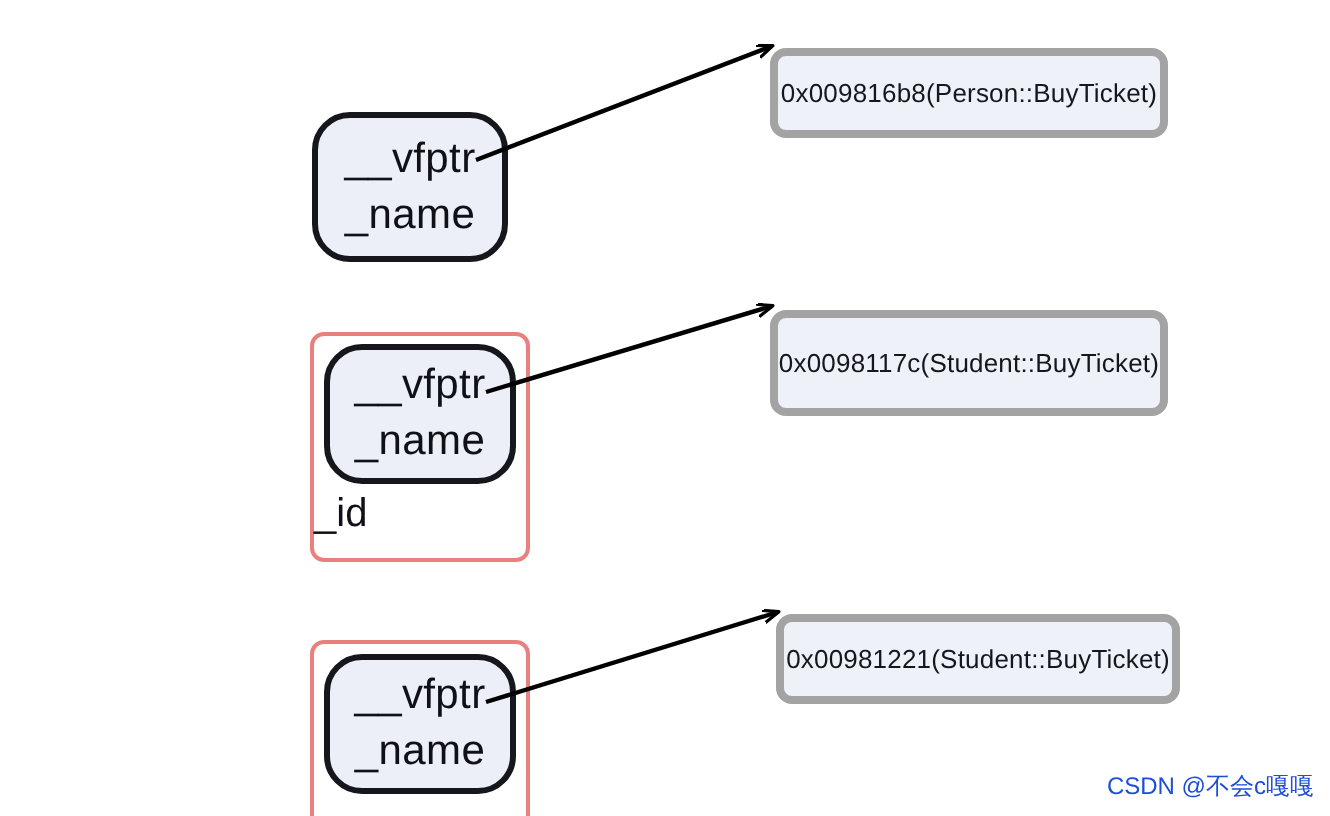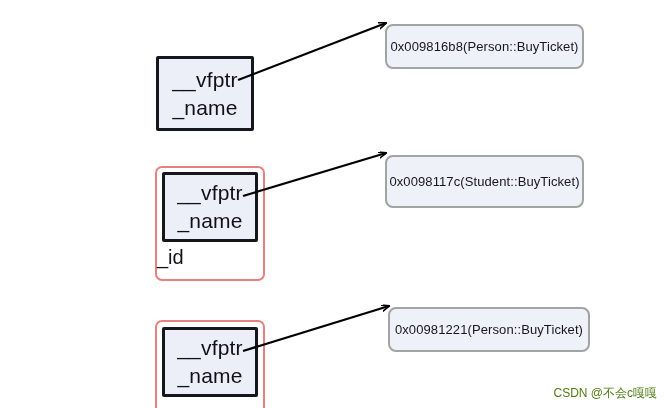--- a/index.html
+++ b/index.html
@@ -25,21 +25,21 @@
   }
   .red-frame {
     border: 2px solid #e8817d;
     border-radius: 7px;
     background: #ffffff;
   }
   .vf-box {
     position: absolute;
     box-sizing: border-box;
     border: 3px solid #16161d;
-    border-radius: 2px;
+    border-radius: 19px;
     background: #eceff8;
     display: flex;
     flex-direction: column;
     align-items: center;
     justify-content: center;
   }
   .vf-row {
     font-size: 21px;
     color: #101018;
     line-height: 1.32;
@@ -53,21 +53,21 @@
     text-align: left;
     font-size: 20px;
     color: #101018;
     white-space: nowrap;
   }
 
   
   .vt-box {
     position: absolute;
     box-sizing: border-box;
-    border: 2px solid #a3a3a3;
+    border: 4px solid #a3a3a3;
     border-radius: 8px;
     background: #eef1f8;
     display: flex;
     align-items: center;
     justify-content: center;
   }
   .vt-label {
     font-size: 13px;
     color: #16161d;
     white-space: nowrap;
@@ -83,21 +83,21 @@
     height: 408px;
     pointer-events: none;
   }
 
   
   #watermark {
     position: absolute;
     right: 8px;
     bottom: 6px;
     font-size: 12px;
-    color: #4d7c0f;
+    color: #1d4ed8;
     white-space: nowrap;
     user-select: none;
   }
 </style>
 </head>
 <body>
 
 <div id="canvas">
 
   <div class="obj-group" style="left:156px; top:56px; width:98px; height:75px;">
@@ -124,21 +124,21 @@
 
   <div class="vt-box" style="left:385px; top:24px; width:199px; height:45px;">
     <span class="vt-label">0x009816b8(Person::BuyTicket)</span>
   </div>
 
   <div class="vt-box" style="left:385px; top:155px; width:199px; height:53px;">
     <span class="vt-label">0x0098117c(Student::BuyTicket)</span>
   </div>
 
   <div class="vt-box" style="left:388px; top:307px; width:202px; height:45px;">
-    <span class="vt-label">0x00981221(Person::BuyTicket)</span>
+    <span class="vt-label">0x00981221(Student::BuyTicket)</span>
   </div>
 
   <svg id="arrow-layer" viewBox="0 0 665 408" xmlns="http://www.w3.org/2000/svg">
     <defs>
       <marker id="arrowhead" markerWidth="9" markerHeight="9" refX="7.5" refY="3.2" orient="auto" markerUnits="userSpaceOnUse">
         <path d="M0,0 L8,3.2 L0,6.4" fill="none" stroke="#000000" stroke-width="1.6" stroke-linecap="round" stroke-linejoin="round"></path>
       </marker>
     </defs>
 
     <line x1="238" y1="80" x2="386" y2="23" stroke="#000000" stroke-width="2.2" marker-end="url(#arrowhead)"></line>

